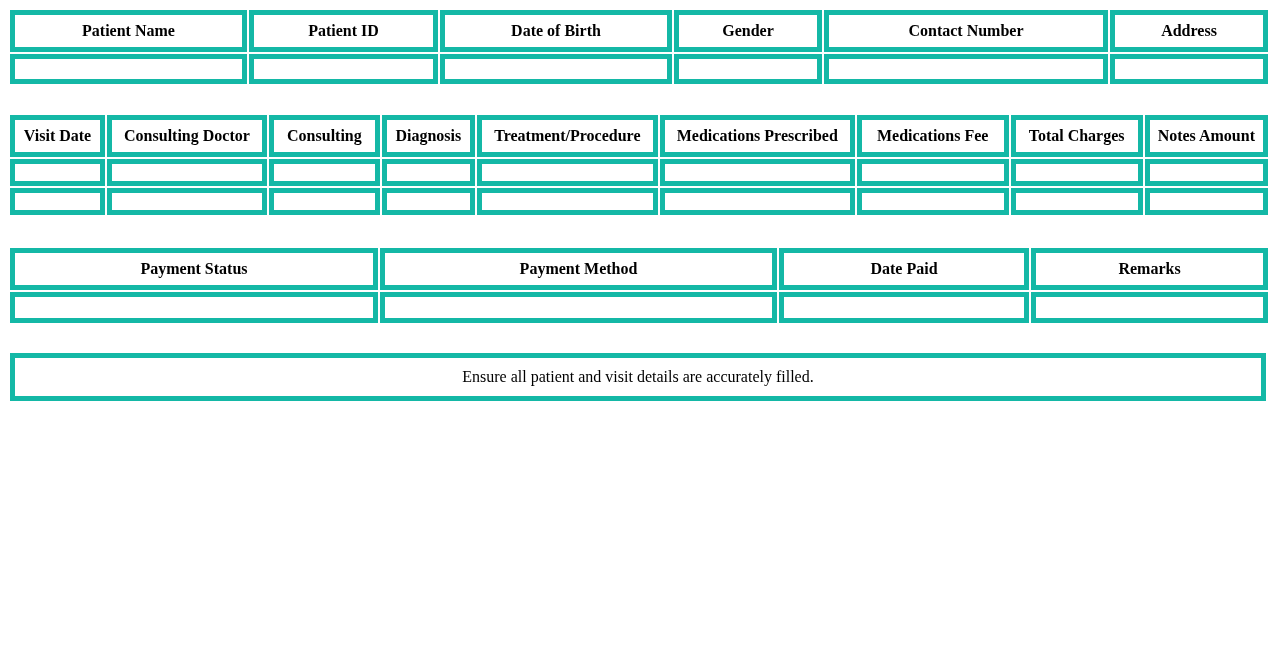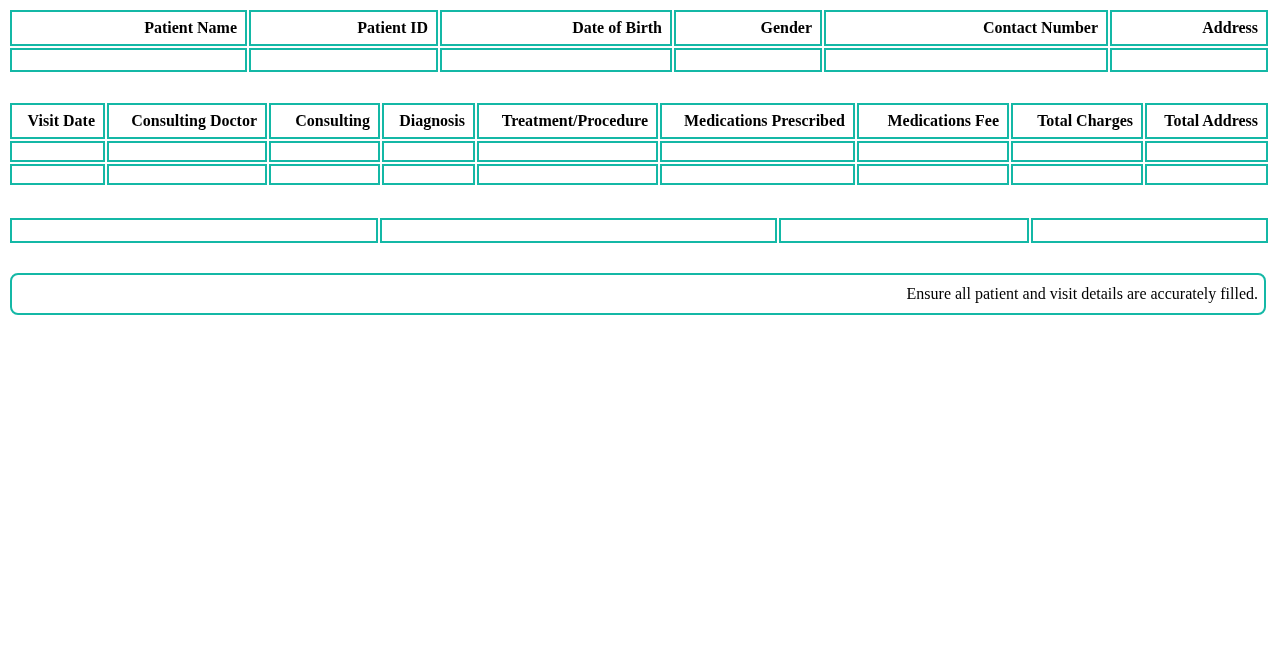--- a/index.html
+++ b/index.html
@@ -19,40 +19,39 @@
   }
   table.doc-table {
     border-collapse: separate;
     border-spacing: 2px;
     table-layout: fixed;
   }
   .t1 { margin-bottom: 27px; }
   .t2 { margin-bottom: 29px; }
   .t3 { margin-bottom: 26px; }
   th, td {
-    border: 2px solid #14b8a6;
-    text-align: right;
+    border: 5px solid #14b8a6;
+    text-align: center;
     vertical-align: middle;
     overflow: hidden;
     white-space: nowrap;
   }
   th {
     font-weight: 700;
     padding: 7px 8px;
     line-height: 18px;
     font-size: 16px;
   }
   td.blank { padding: 0 8px; }
   .t1 td.blank { height: 20px; }
   .t2 td.blank { height: 17px; }
   .t3 td.blank { height: 21px; }
   td.note-cell {
     padding: 10px 6px;
     line-height: 18px;
-    border-radius: 8px;
   }
 </style>
 </head>
 <body>
 
 <table class="doc-table t1">
   <colgroup>
     <col style="width:237px">
       <col style="width:189px">
       <col style="width:232px">
@@ -95,21 +94,21 @@
   <tbody>
     <tr>
       <th>Visit Date</th>
       <th>Consulting Doctor</th>
       <th>Consulting</th>
       <th>Diagnosis</th>
       <th>Treatment/Procedure</th>
       <th>Medications Prescribed</th>
       <th>Medications Fee</th>
       <th>Total Charges</th>
-      <th>Total Address</th>
+      <th>Notes Amount</th>
     </tr>
     <tr>
       <td class="blank"></td>
       <td class="blank"></td>
       <td class="blank"></td>
       <td class="blank"></td>
       <td class="blank"></td>
       <td class="blank"></td>
       <td class="blank"></td>
       <td class="blank"></td>
@@ -131,20 +130,26 @@
 
 <table class="doc-table t3">
   <colgroup>
     <col style="width:368px">
       <col style="width:397px">
       <col style="width:250px">
       <col style="width:237px">
   </colgroup>
   <tbody>
     <tr>
+      <th>Payment Status</th>
+      <th>Payment Method</th>
+      <th>Date Paid</th>
+      <th>Remarks</th>
+    </tr>
+    <tr>
       <td class="blank"></td>
       <td class="blank"></td>
       <td class="blank"></td>
       <td class="blank"></td>
     </tr>
   </tbody>
 </table>
 
 <table class="doc-table t4">
   <colgroup>

